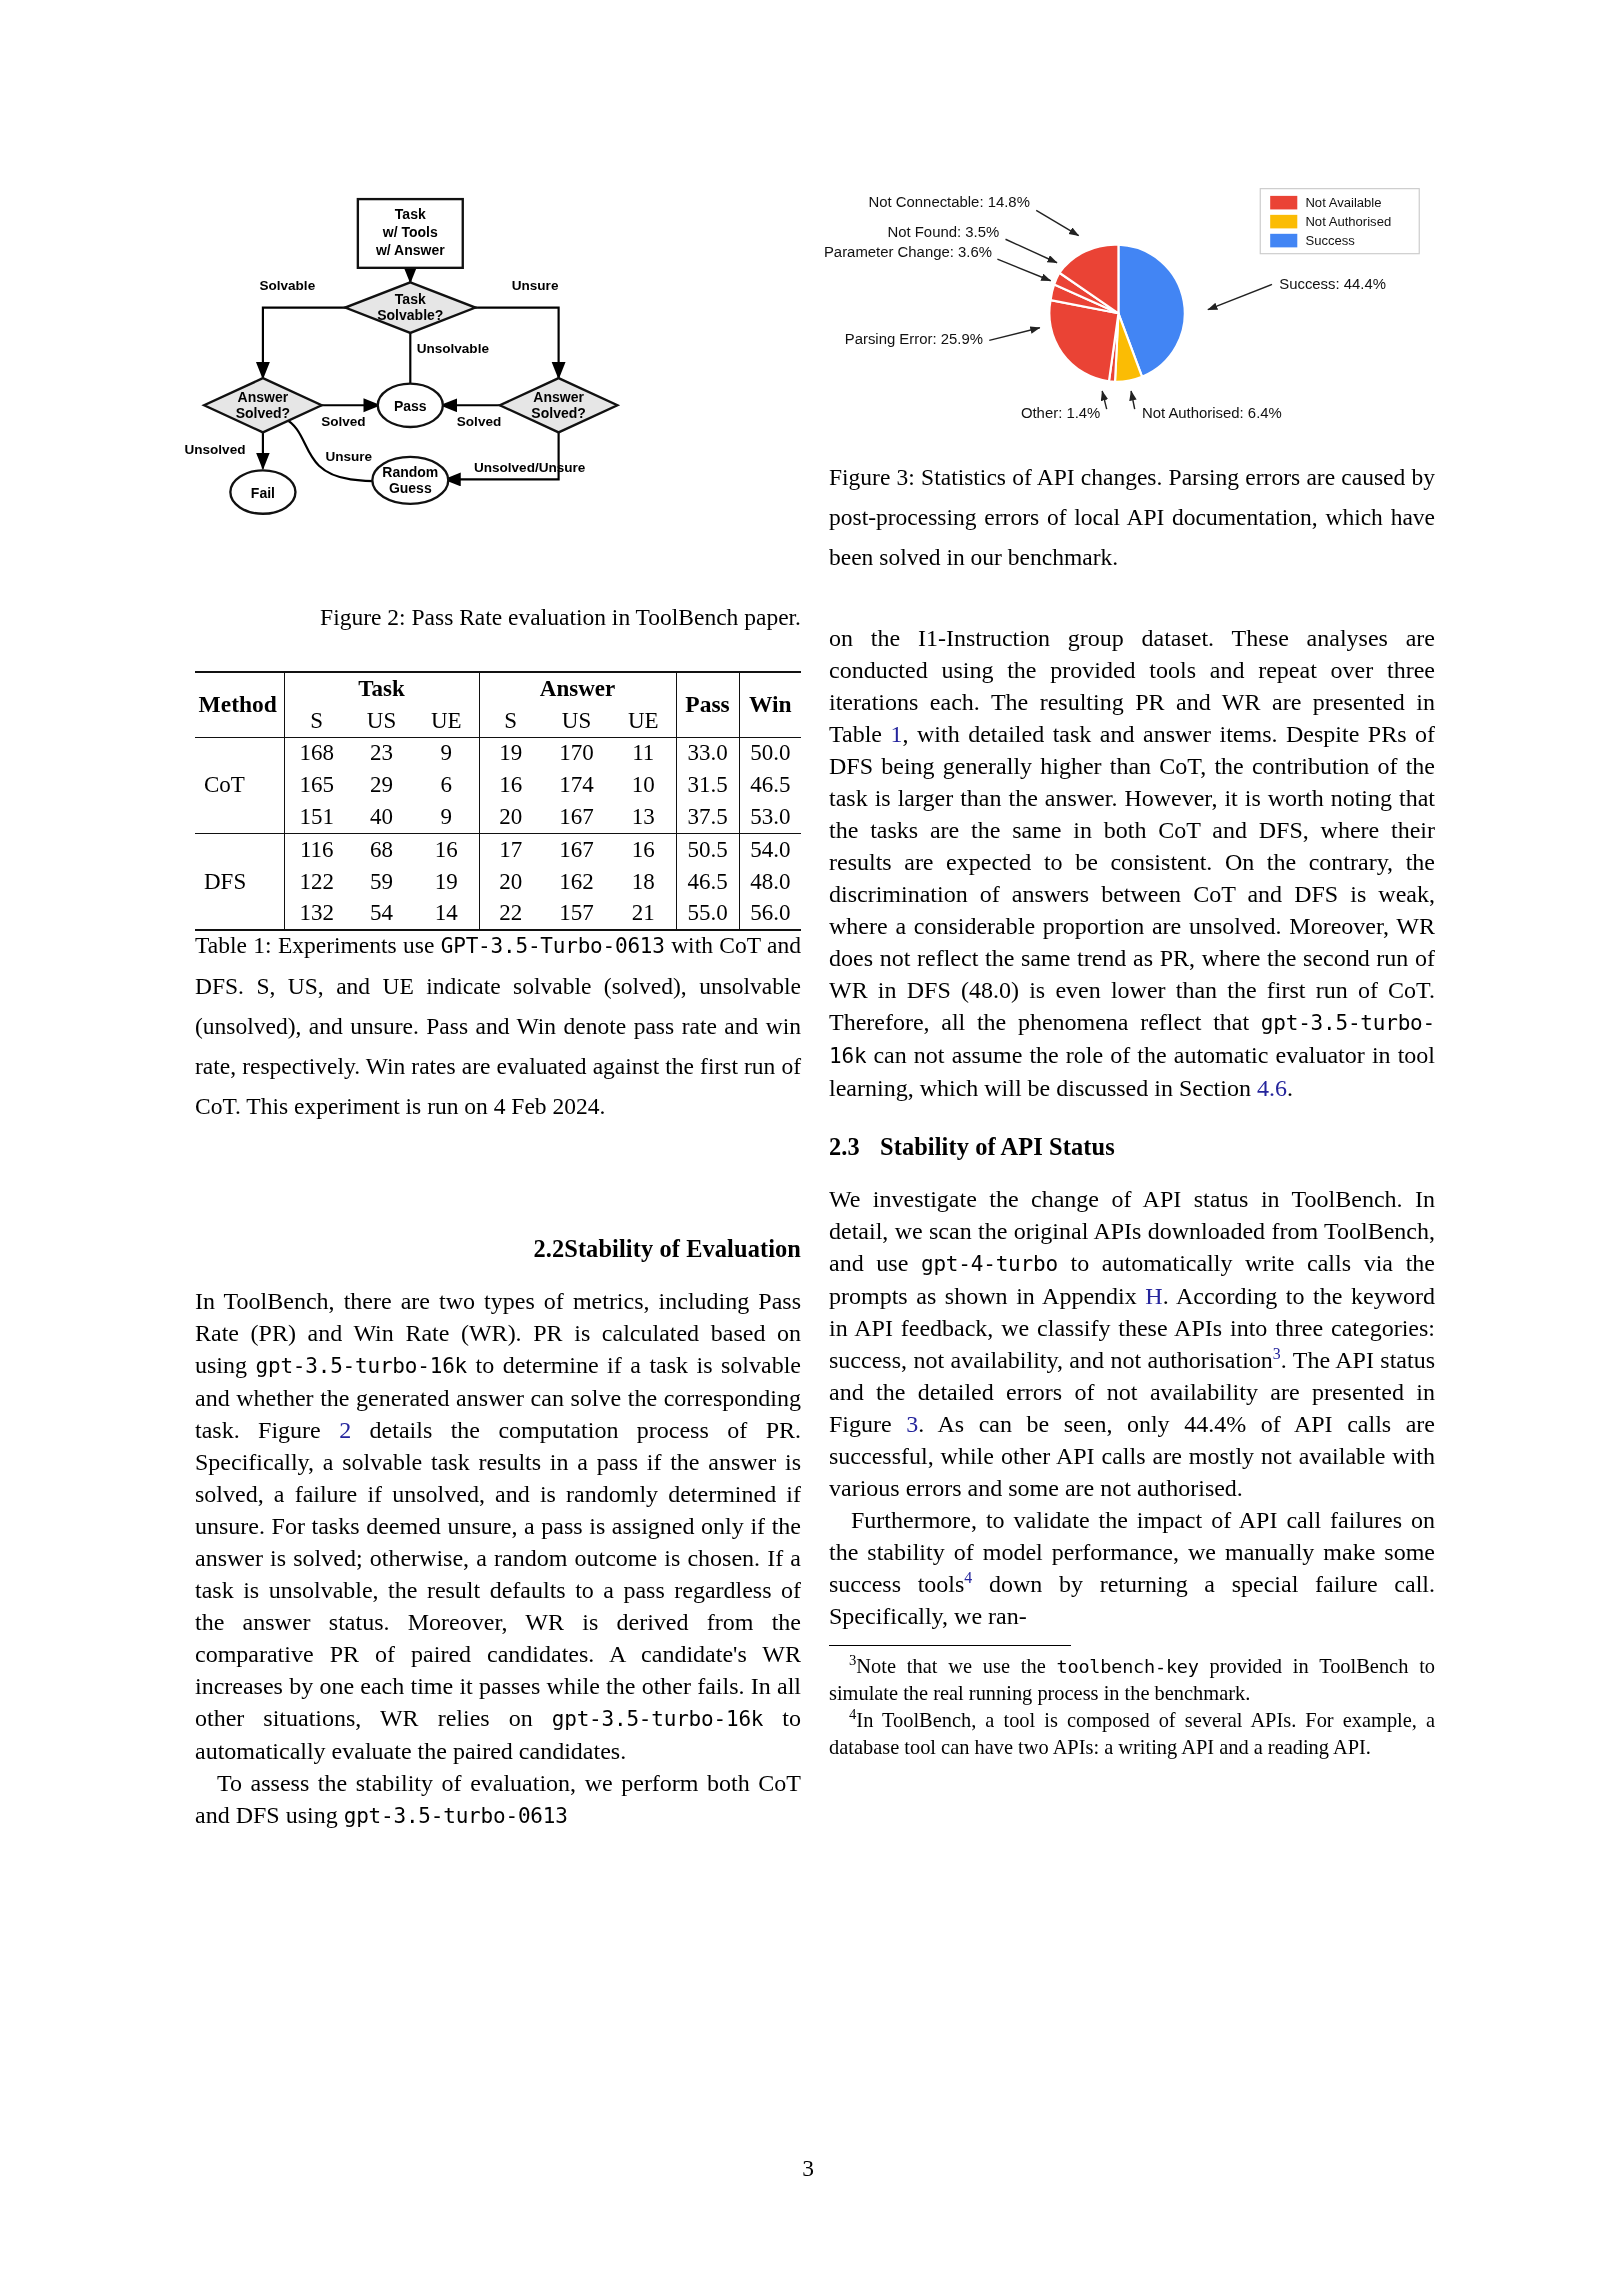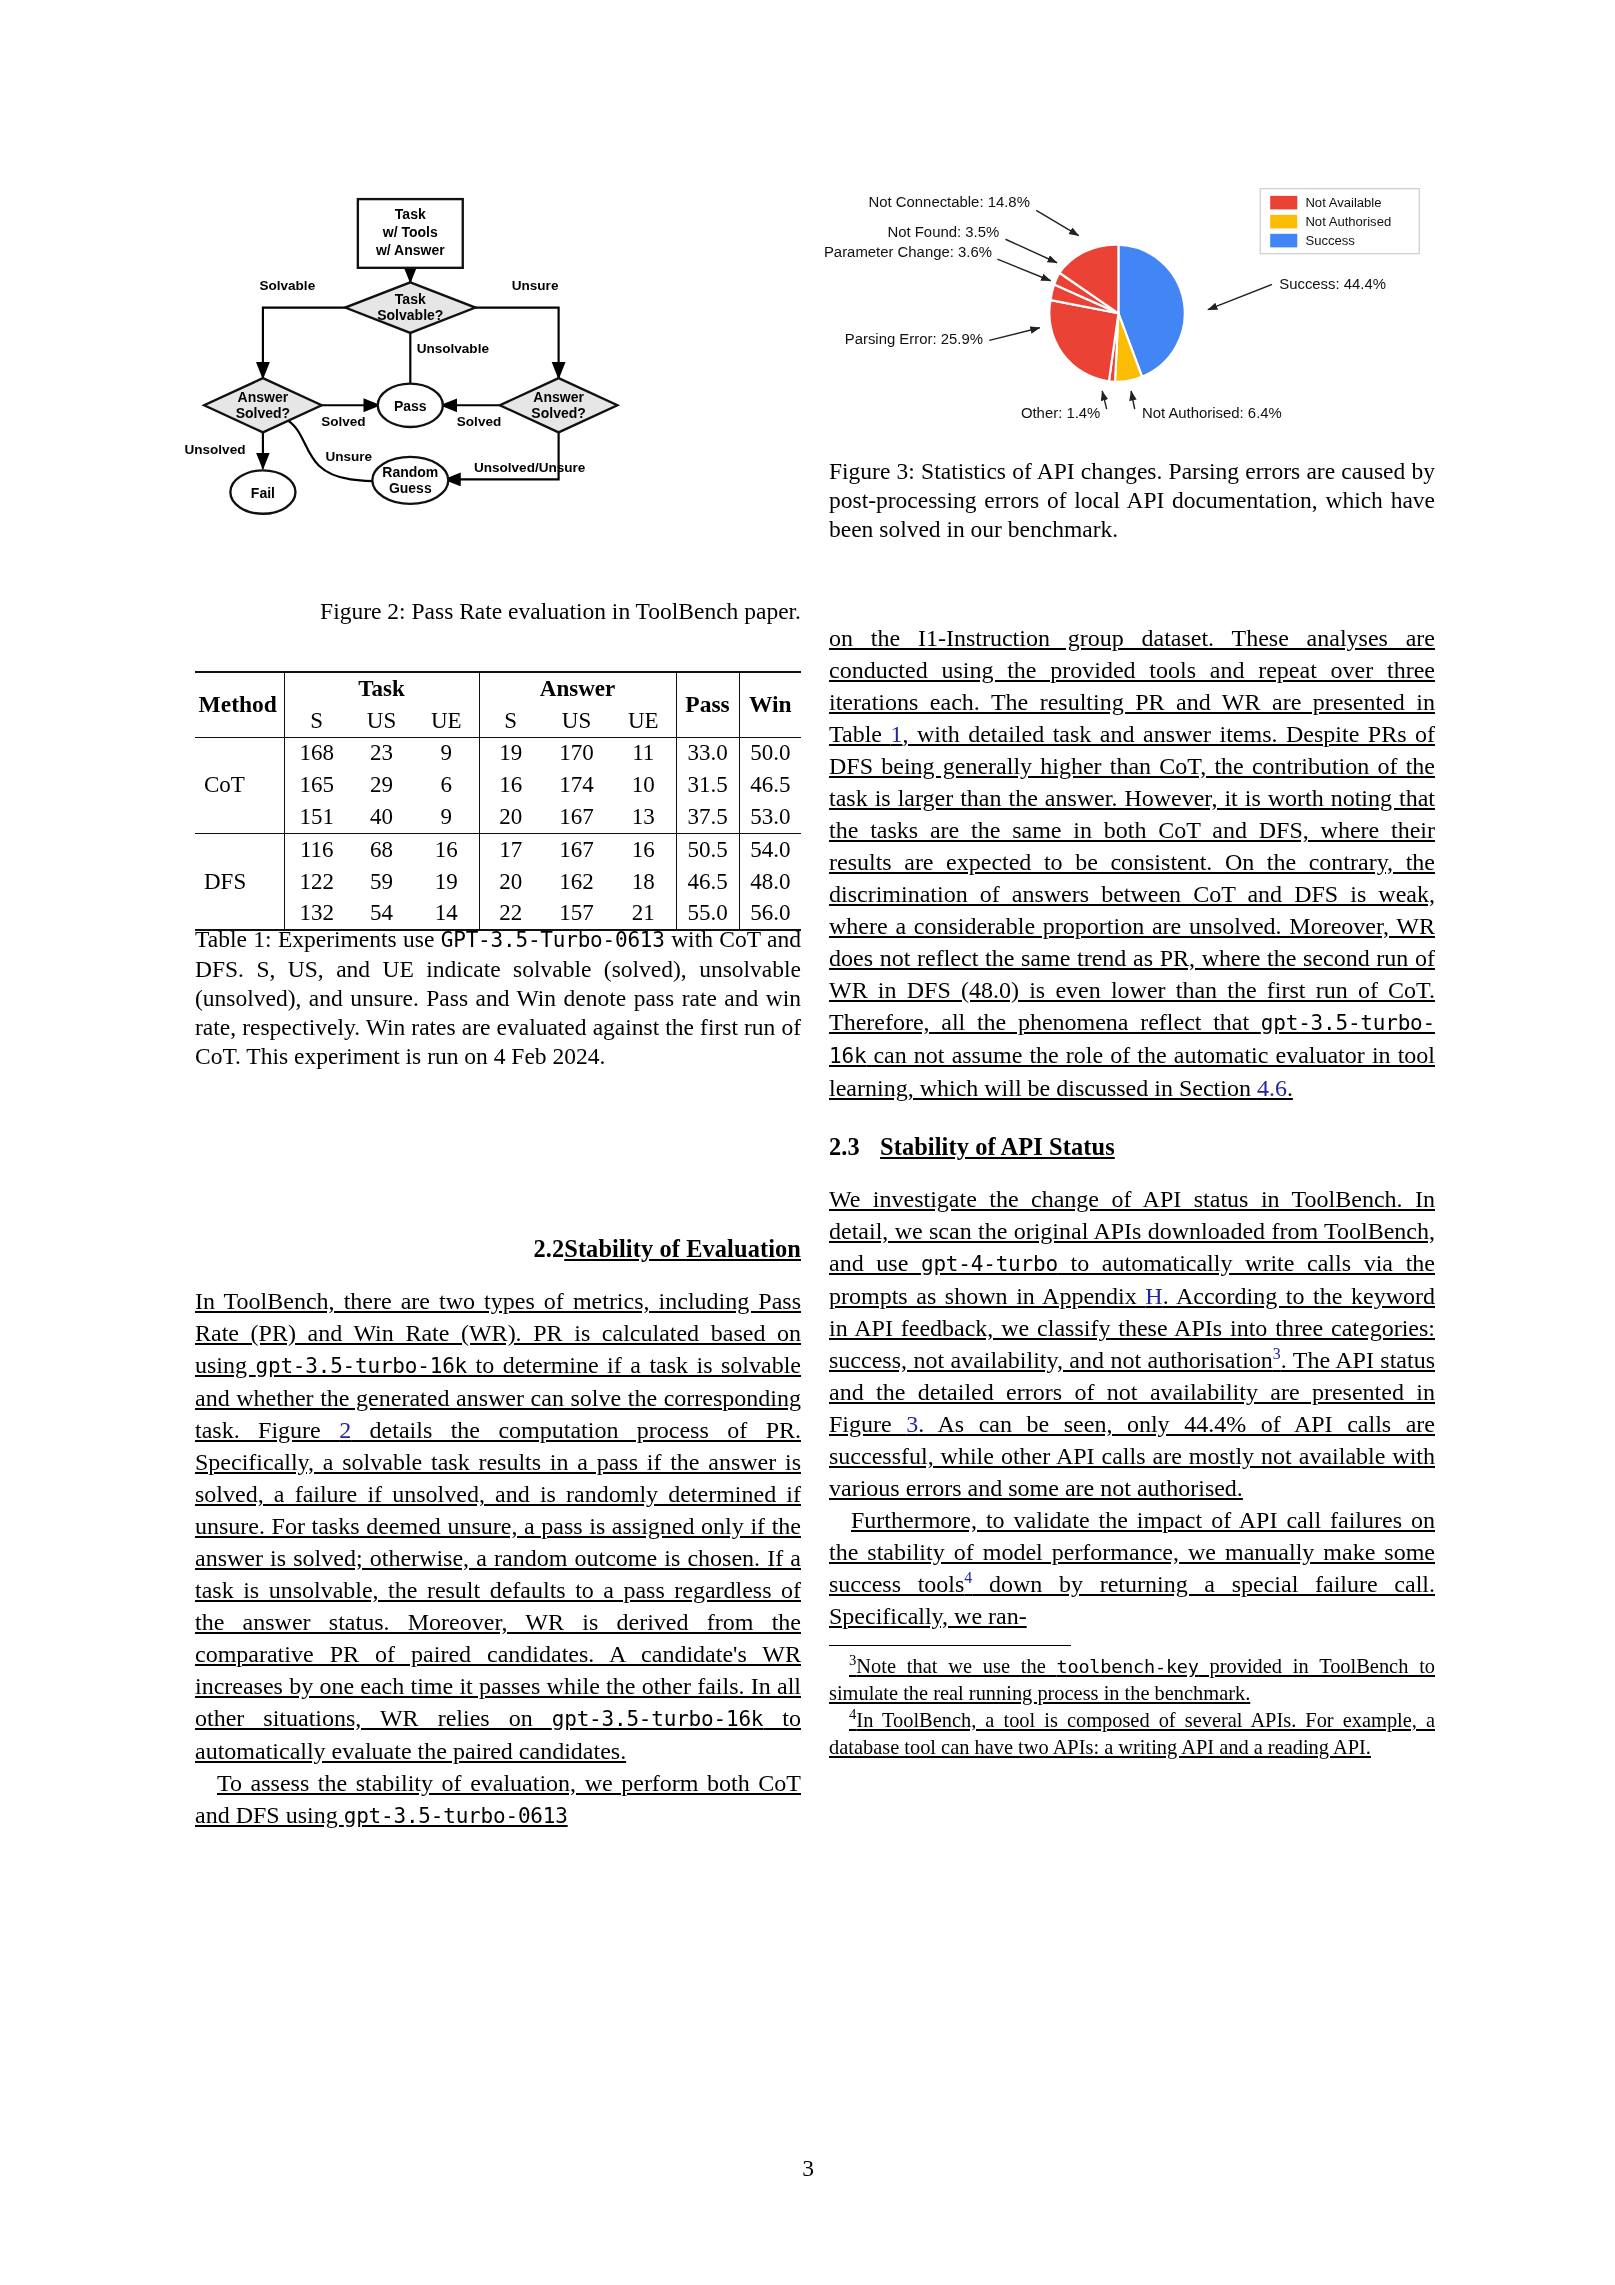--- a/index.html
+++ b/index.html
@@ -20,21 +20,20 @@
     position: absolute;
     left: 0; top: 0;
     width: 1616px;
     height: 2285px;
   }
 
   
   .col {
     position: absolute;
     width: 606px;
-    text-decoration: underline;
   }
 
   p.body {
     font-size: 24px;
     line-height: 32px;
     text-align: justify;
     text-justify: inter-word;
     margin: 0 0 0 0;
     hyphens: manual;
   }
@@ -51,21 +50,21 @@
   h2.sec {
     font-size: 24.4px;
     font-weight: bold;
     margin: 0;
     letter-spacing: 0.1px;
   }
   h2.sec .num { display: inline-block; min-width: 51px; }
 
   .caption {
     font-size: 23.5px;
-    line-height: 29px;
+    line-height: 40px;
     text-align: justify;
     margin: 0;
   }
   .caption.center { text-align: right; }
 
   
   .fig2-wrap { position: absolute; left: 177px; top: 181px; width: 633px; height: 416px; }
   .fig2-cap  { position: absolute; left: 195px; top: 597px; width: 606px; }
 
   

